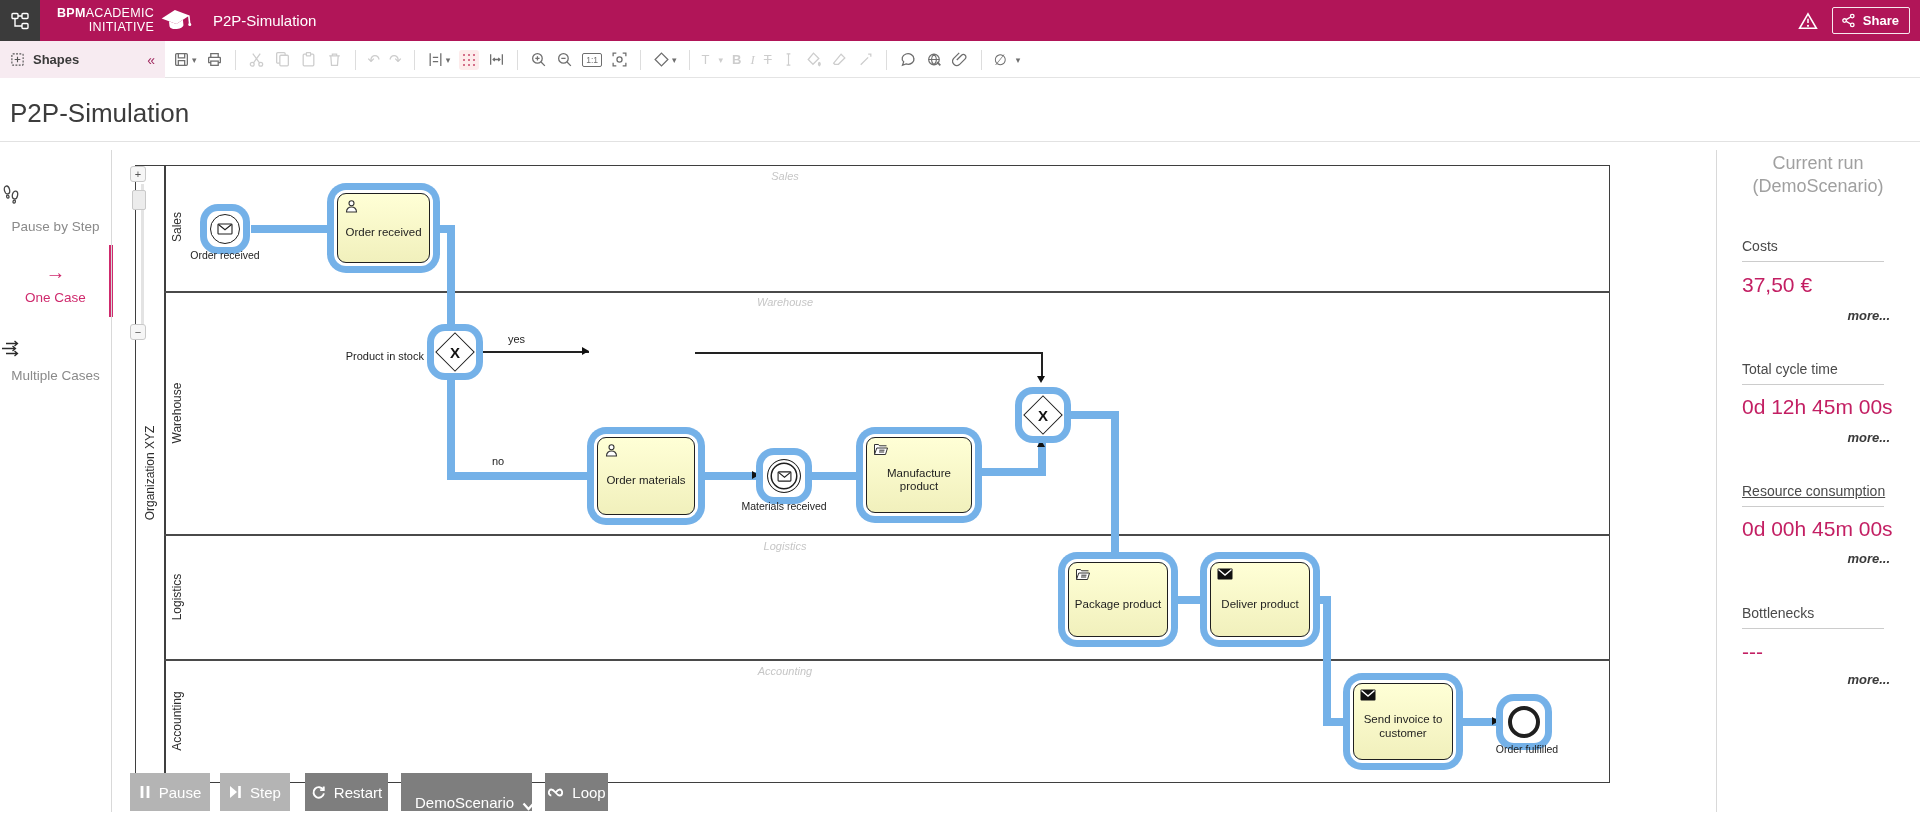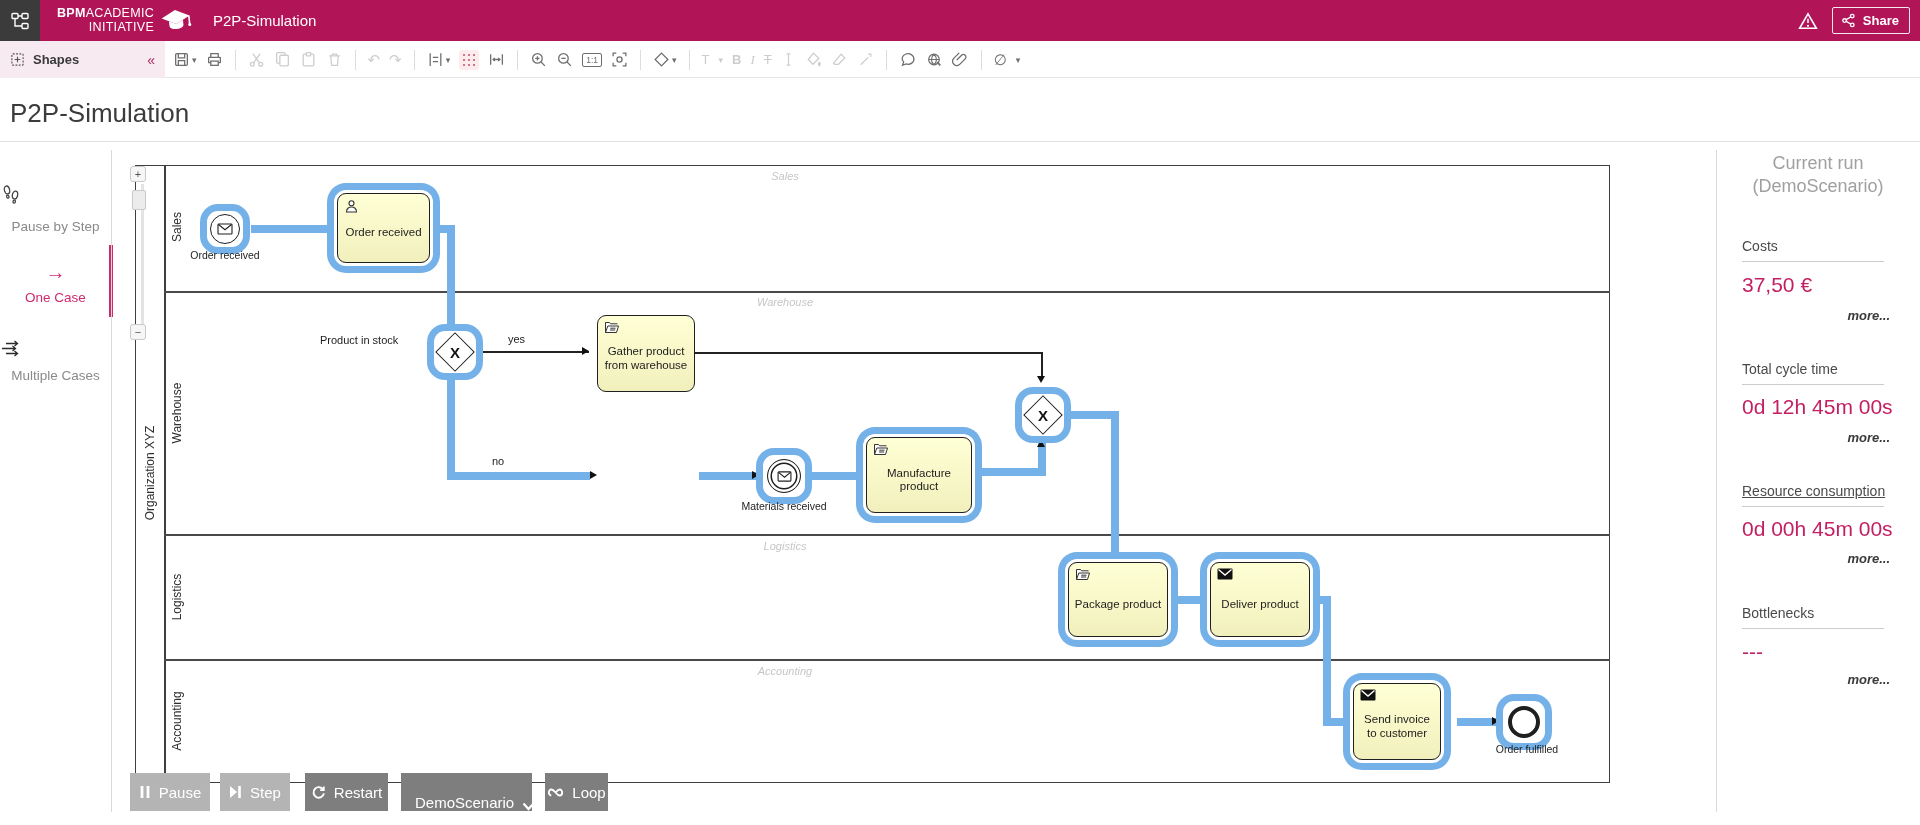--- a/index.html
+++ b/index.html
@@ -452,37 +452,36 @@
             <path d="M2.5 13 c0 -3.4 2.2 -5 5 -5 s5 1.6 5 5 z"></path>
           </g>
         </svg>
     </span>
     <span>Order received</span>
   </div>
 
   <div class="gw-wrap" style="left:434px; top:331px;"></div>
   <div class="gw" style="left:441px; top:338px;"></div>
   <div class="gw-x" style="left:441px; top:338px;">X</div>
-  <div class="flabel" style="left:320px; top:334px; width:104px; text-align:left;">Product in stock</div>
+  <div class="flabel" style="left:320px; top:350px; width:104px; text-align:right;">Product in stock</div>
   <div class="flabel" style="left:508px; top:333px;">yes</div>
   <div class="flabel" style="left:492px; top:455px;">no</div>
 
-  <div class="task" style="left:597px; top:315px; width:98px; height:77px;">
+
+  <div class="task hl" style="left:597px; top:437px; width:98px; height:78px;">
     <span class="node-icon">
-      <svg width="16" height="13" viewBox="0 0 16 13">
-          <g fill="#fff" stroke="#333" stroke-width="1">
-            <path d="M1.5 11.5 V1.5 h4 l1 1.3 h7"></path>
-            <path d="M1.5 11.5 L3.8 5 h10.7 L12.5 11.5 z"></path>
-            <path d="M6.3 7.2 h5.2 M6 9 h5.2" fill="none"></path>
-          </g>
-        </svg>
-    </span>
-    <span>Gather product from warehouse</span>
-  </div>
-
+      <svg width="15" height="15" viewBox="0 0 15 15">
+          <g fill="#fff" stroke="#333" stroke-width="1.1">
+            <circle cx="7.5" cy="4.3" r="2.5"></circle>
+            <path d="M2.5 13 c0 -3.4 2.2 -5 5 -5 s5 1.6 5 5 z"></path>
+          </g>
+        </svg>
+    </span>
+    <span>Order materials</span>
+  </div>
 
   <div class="evt-wrap" style="left:763px; top:455px; width:42px; height:42px;">
     <div class="evt inter" style="width:34px; height:34px;">
       <svg width="15" height="11" viewBox="0 0 16 12">
           <g fill="#fff" stroke="#1f1f1f" stroke-width="1.2">
             <rect x="1" y="1" width="14" height="10" rx="0.8"></rect>
             <path d="M1.5 1.5 L8 6.8 L14.5 1.5" fill="none"></path>
           </g>
         </svg>
     </div>
@@ -522,21 +521,21 @@
           <g fill="#fff" stroke="#333" stroke-width="1">
             <path d="M1.5 11.5 V1.5 h4 l1 1.3 h7"></path>
             <path d="M1.5 11.5 L3.8 5 h10.7 L12.5 11.5 z"></path>
             <path d="M6.3 7.2 h5.2 M6 9 h5.2" fill="none"></path>
           </g>
         </svg>
     </span>
     <span>Package product</span>
   </div>
 
-  <div class="task hl" style="left:1353px; top:683px; width:88px; height:77px;">
+  <div class="task hl" style="left:1353px; top:683px; width:100px; height:77px;">
     <span class="node-icon">
       <svg width="16" height="12" viewBox="0 0 16 12">
           <rect x="0.5" y="0.5" width="15" height="11" rx="1" fill="#111"></rect>
           <path d="M1.5 1.5 L8 7 L14.5 1.5" stroke="#fff" stroke-width="1.4" fill="none"></path>
         </svg>
     </span>
     <span>Send invoice to customer</span>
   </div>
 
   <div class="evt-wrap" style="left:1503px; top:701px; width:42px; height:42px;">

